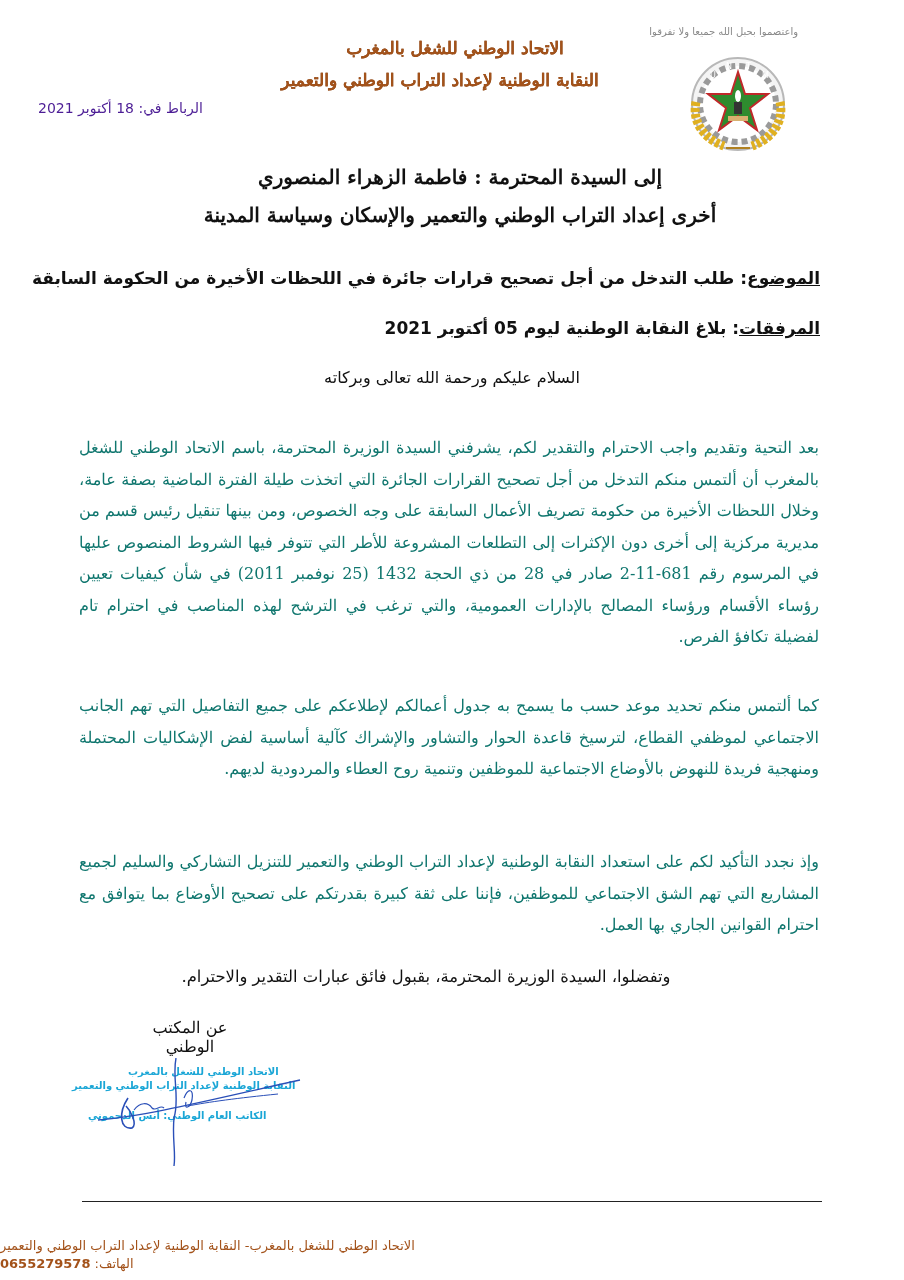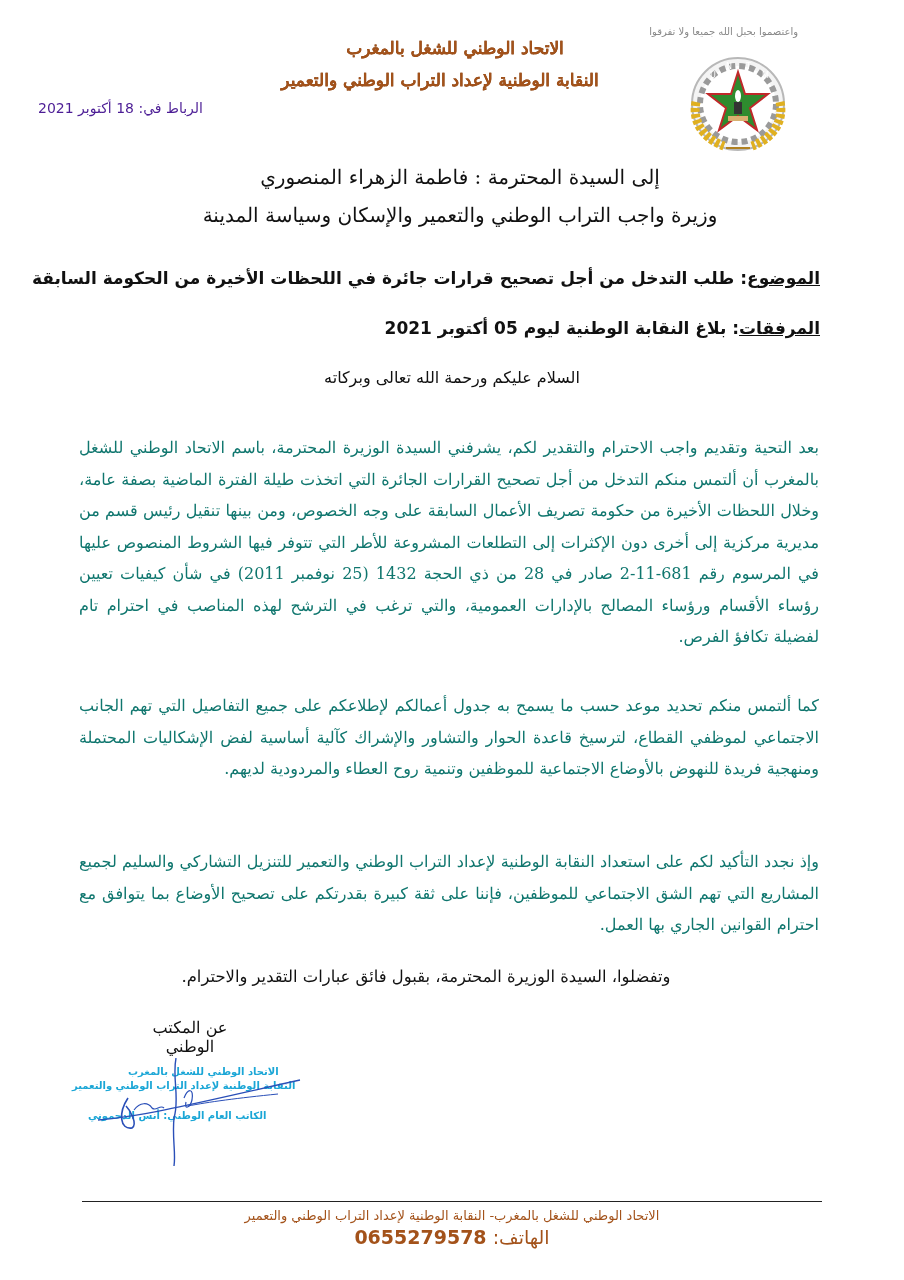--- a/index.html
+++ b/index.html
@@ -20,21 +20,21 @@
   }
   .org-line1 { font-size: 17px; margin-left: 30px; }
   .org-line2 { font-size: 17px; margin-top: 12px; }
   .logo-wrap { left: 672px; top: 20px; width: 140px; height: 136px; }
   .logo-motto {
     position: absolute; left: 6px; top: 6px; width: 120px; font-size: 10px; color: #888;
     direction: rtl; text-align: center; white-space: nowrap;
   }
   
   .addr { left: 170px; width: 580px; text-align: center; direction: rtl;
-    font-family: "DejaVu Serif", serif; font-weight: normal; font-size: 20px; color: #111; white-space: nowrap; }
+    font-family: "DejaVu Serif", serif; font-weight: bold; font-size: 20px; color: #111; white-space: nowrap; }
   .addr1 { top: 165px; }
   .addr2 { top: 203px; }
   
   .meta { right: 84px; direction: rtl; font-size: 17px; font-weight: bold; white-space: nowrap;
     font-family: "DejaVu Sans", sans-serif; }
   .meta .label { text-decoration: underline; }
   .subject { top: 268px; }
   .attach { top: 318px; }
   .greeting { left: 0; width: 904px; top: 368px; text-align: center; direction: rtl; font-size: 16px; }
   
@@ -50,24 +50,24 @@
   .office { left: 130px; top: 1018px; width: 120px; text-align: center; direction: rtl;
     font-family: "DejaVu Serif", serif; font-size: 16px; }
   .stamp { left: 68px; top: 1058px; width: 240px; height: 110px; }
   .stamp-text { position: absolute; direction: rtl; color: #1aa6d6; font-weight: bold;
     font-size: 10px; white-space: nowrap; font-family: "DejaVu Sans", sans-serif; }
   .st1 { left: 60px; top: 8px; }
   .st2 { left: 4px; top: 22px; }
   .st3 { left: 20px; top: 52px; }
   
   .footer-rule { left: 82px; top: 1201px; width: 740px; height: 0; border-top: 1.5px solid #222; }
-  .footer-line { left: 0; width: 904px; text-align: center; direction: rtl; color: #a3521a;
-    font-family: "DejaVu Sans", sans-serif; white-space: nowrap; }
+  .footer-line { left: 0; width: 904px; text-align: left; direction: rtl; color: #a3521a;
+    font-family: "DejaVu Sans", sans-serif; white-space: nowrap; margin-top: 30px; }
   .footer1 { top: 1208px; font-size: 13px; }
-  .footer2 { top: 1226px; font-size: 19px; }
+  .footer2 { top: 1226px; font-size: 13px; }
   .footer2 .phone { font-weight: bold; }
 </style>
 </head>
 <body>
 
 <div class="abs date-line">الرباط في: 18 أكتوبر 2021</div>
 
 <div class="abs org-block">
   <div class="org-line1">الاتحاد الوطني للشغل بالمغرب</div>
   <div class="org-line2">النقابة الوطنية لإعداد التراب الوطني والتعمير</div>
@@ -91,21 +91,21 @@
     <rect x="56" y="96" width="20" height="5" fill="#d8b070"></rect>
 
     <path d="M24 82 C 20 100, 30 118, 52 126" stroke="#e0b020" stroke-width="9" fill="none" stroke-dasharray="4 2"></path>
 
     <path d="M108 82 C 112 100, 102 118, 80 126" stroke="#e0b020" stroke-width="9" fill="none" stroke-dasharray="4 2"></path>
     <path d="M54 128 L 78 128" stroke="#b08020" stroke-width="2"></path>
   </svg>
 </div>
 
 <div class="abs addr addr1">إلى السيدة المحترمة : فاطمة الزهراء المنصوري</div>
-<div class="abs addr addr2">وزيرة واجب التراب الوطني والتعمير والإسكان وسياسة المدينة</div>
+<div class="abs addr addr2">أخرى إعداد التراب الوطني والتعمير والإسكان وسياسة المدينة</div>
 
 <div class="abs meta subject">
   <span class="label">الموضوع</span><span>: طلب التدخل من أجل تصحيح قرارات جائرة في اللحظات الأخيرة من الحكومة السابقة</span>
 </div>
 <div class="abs meta attach">
   <span class="label">المرفقات</span><span>: بلاغ النقابة الوطنية ليوم 05 أكتوبر 2021</span>
 </div>
 
 <div class="abs greeting">السلام عليكم ورحمة الله تعالى وبركاته</div>
 

